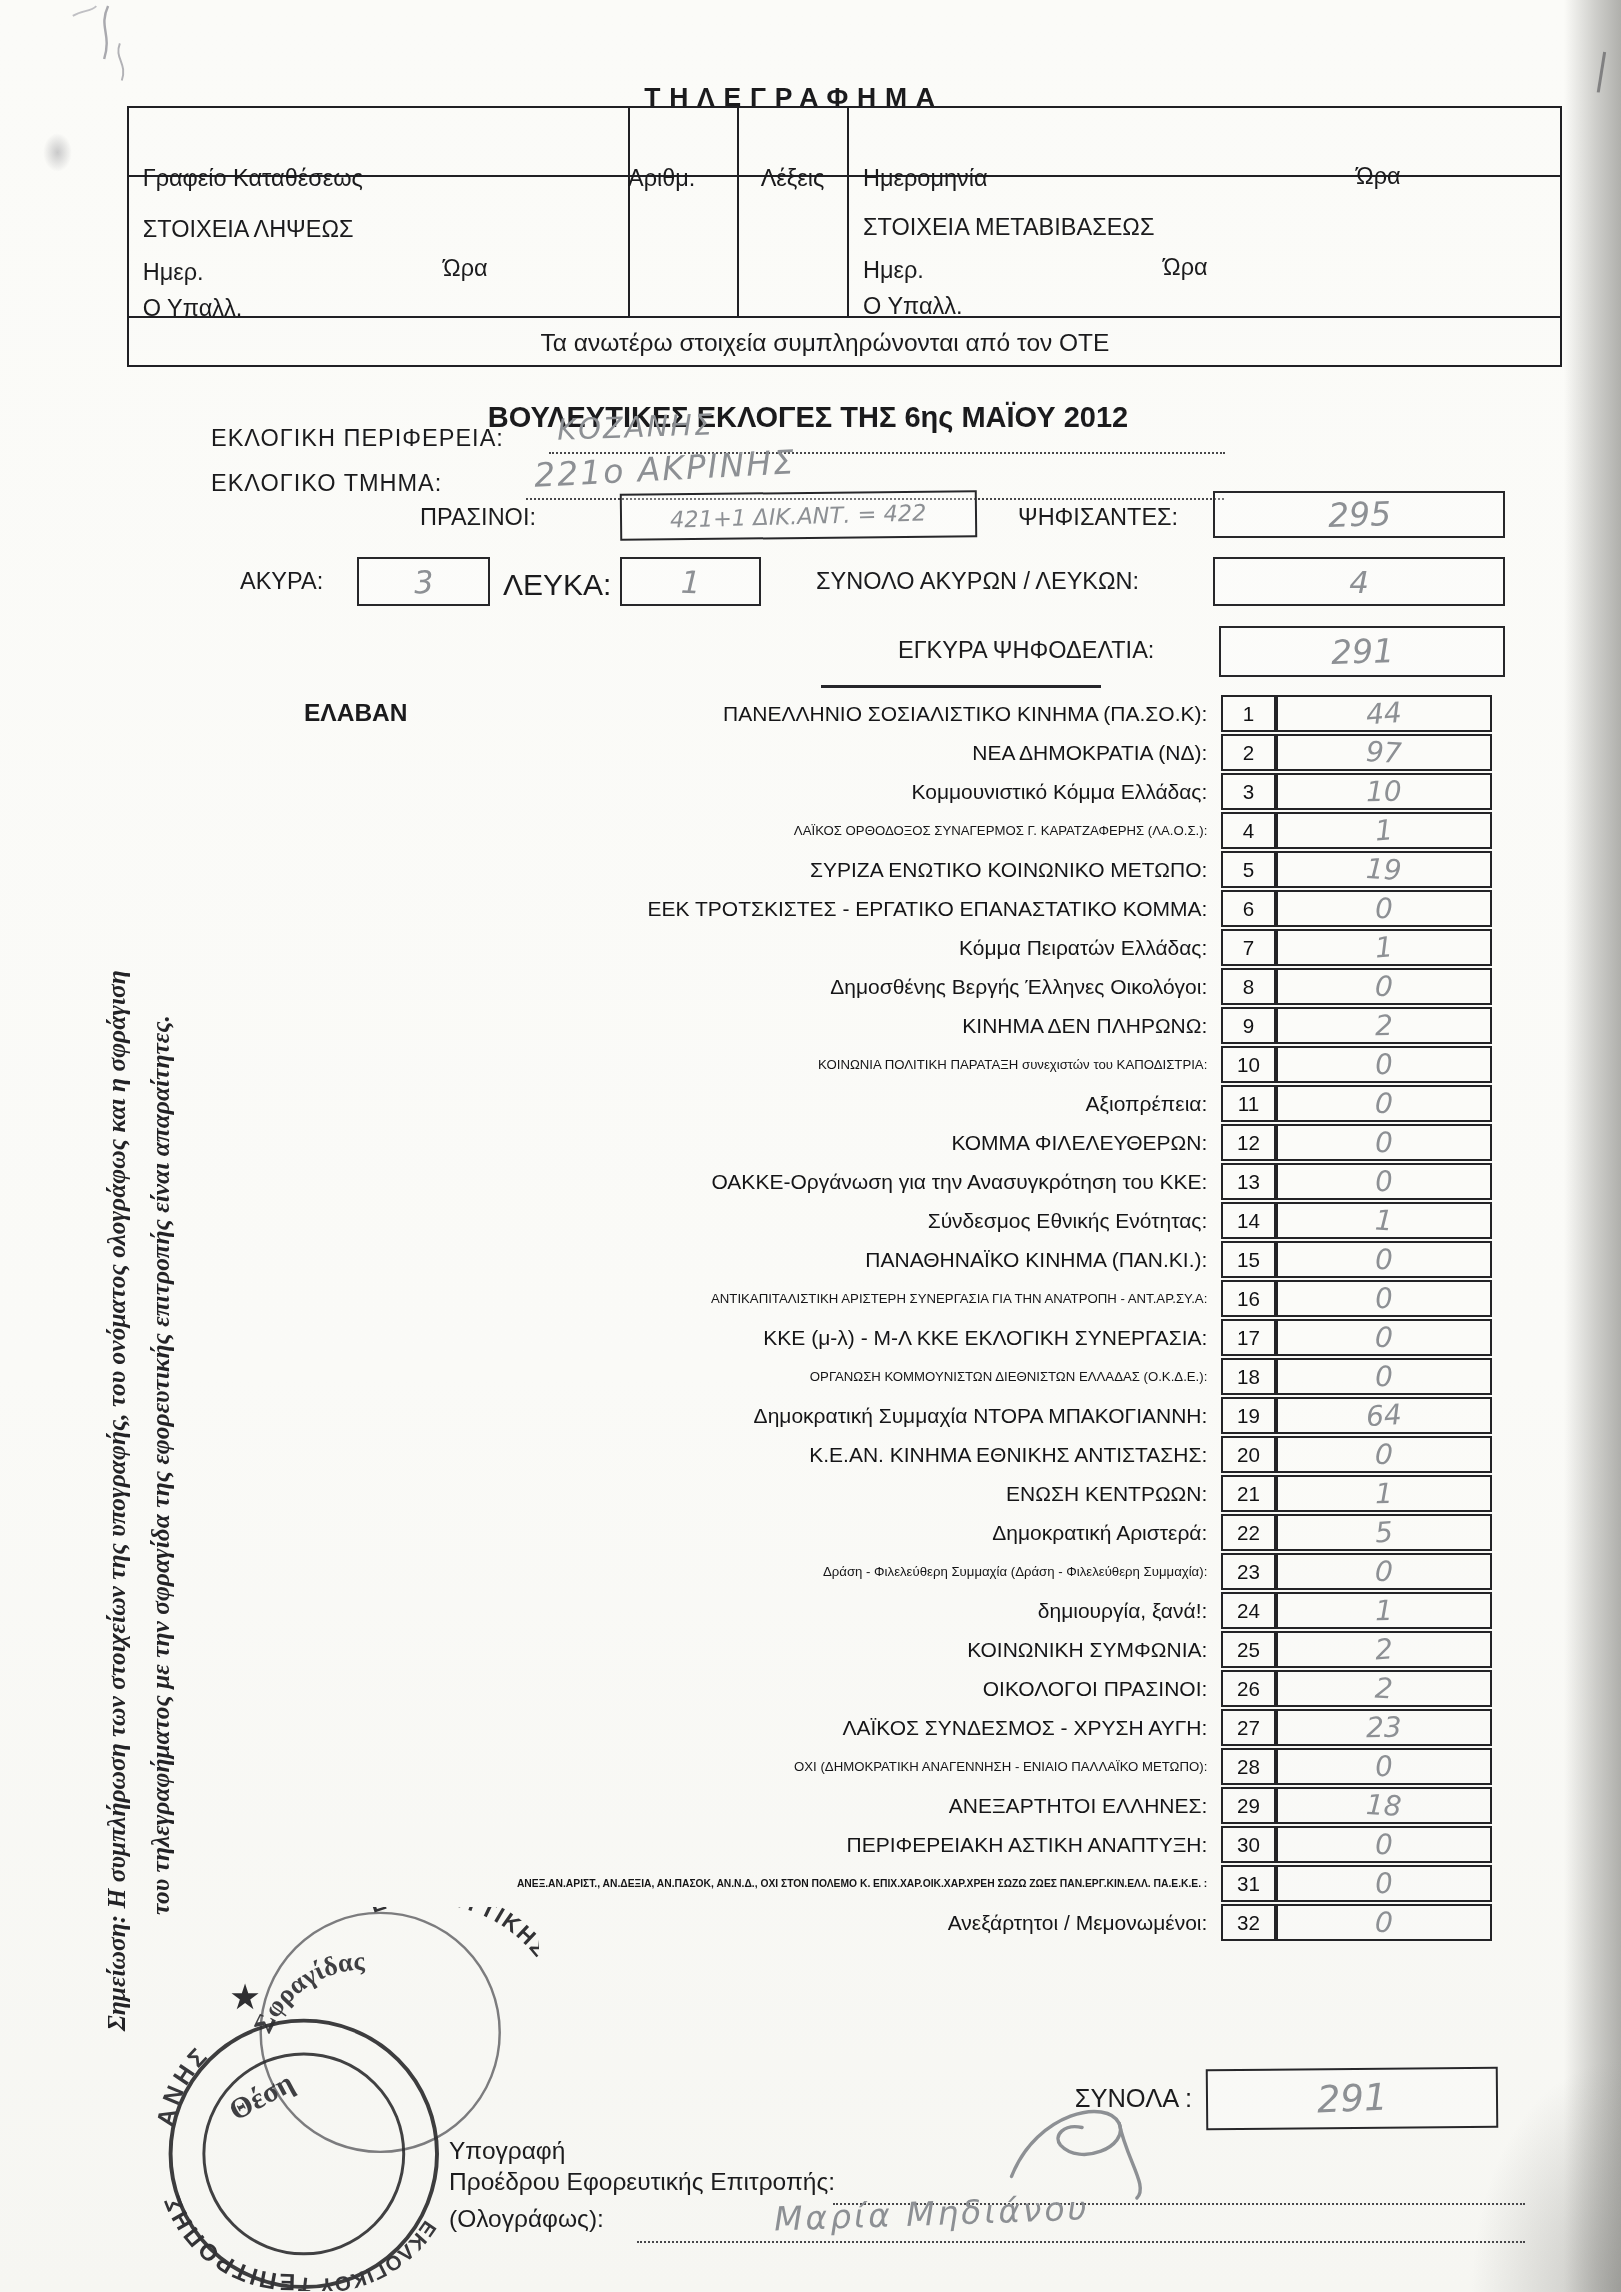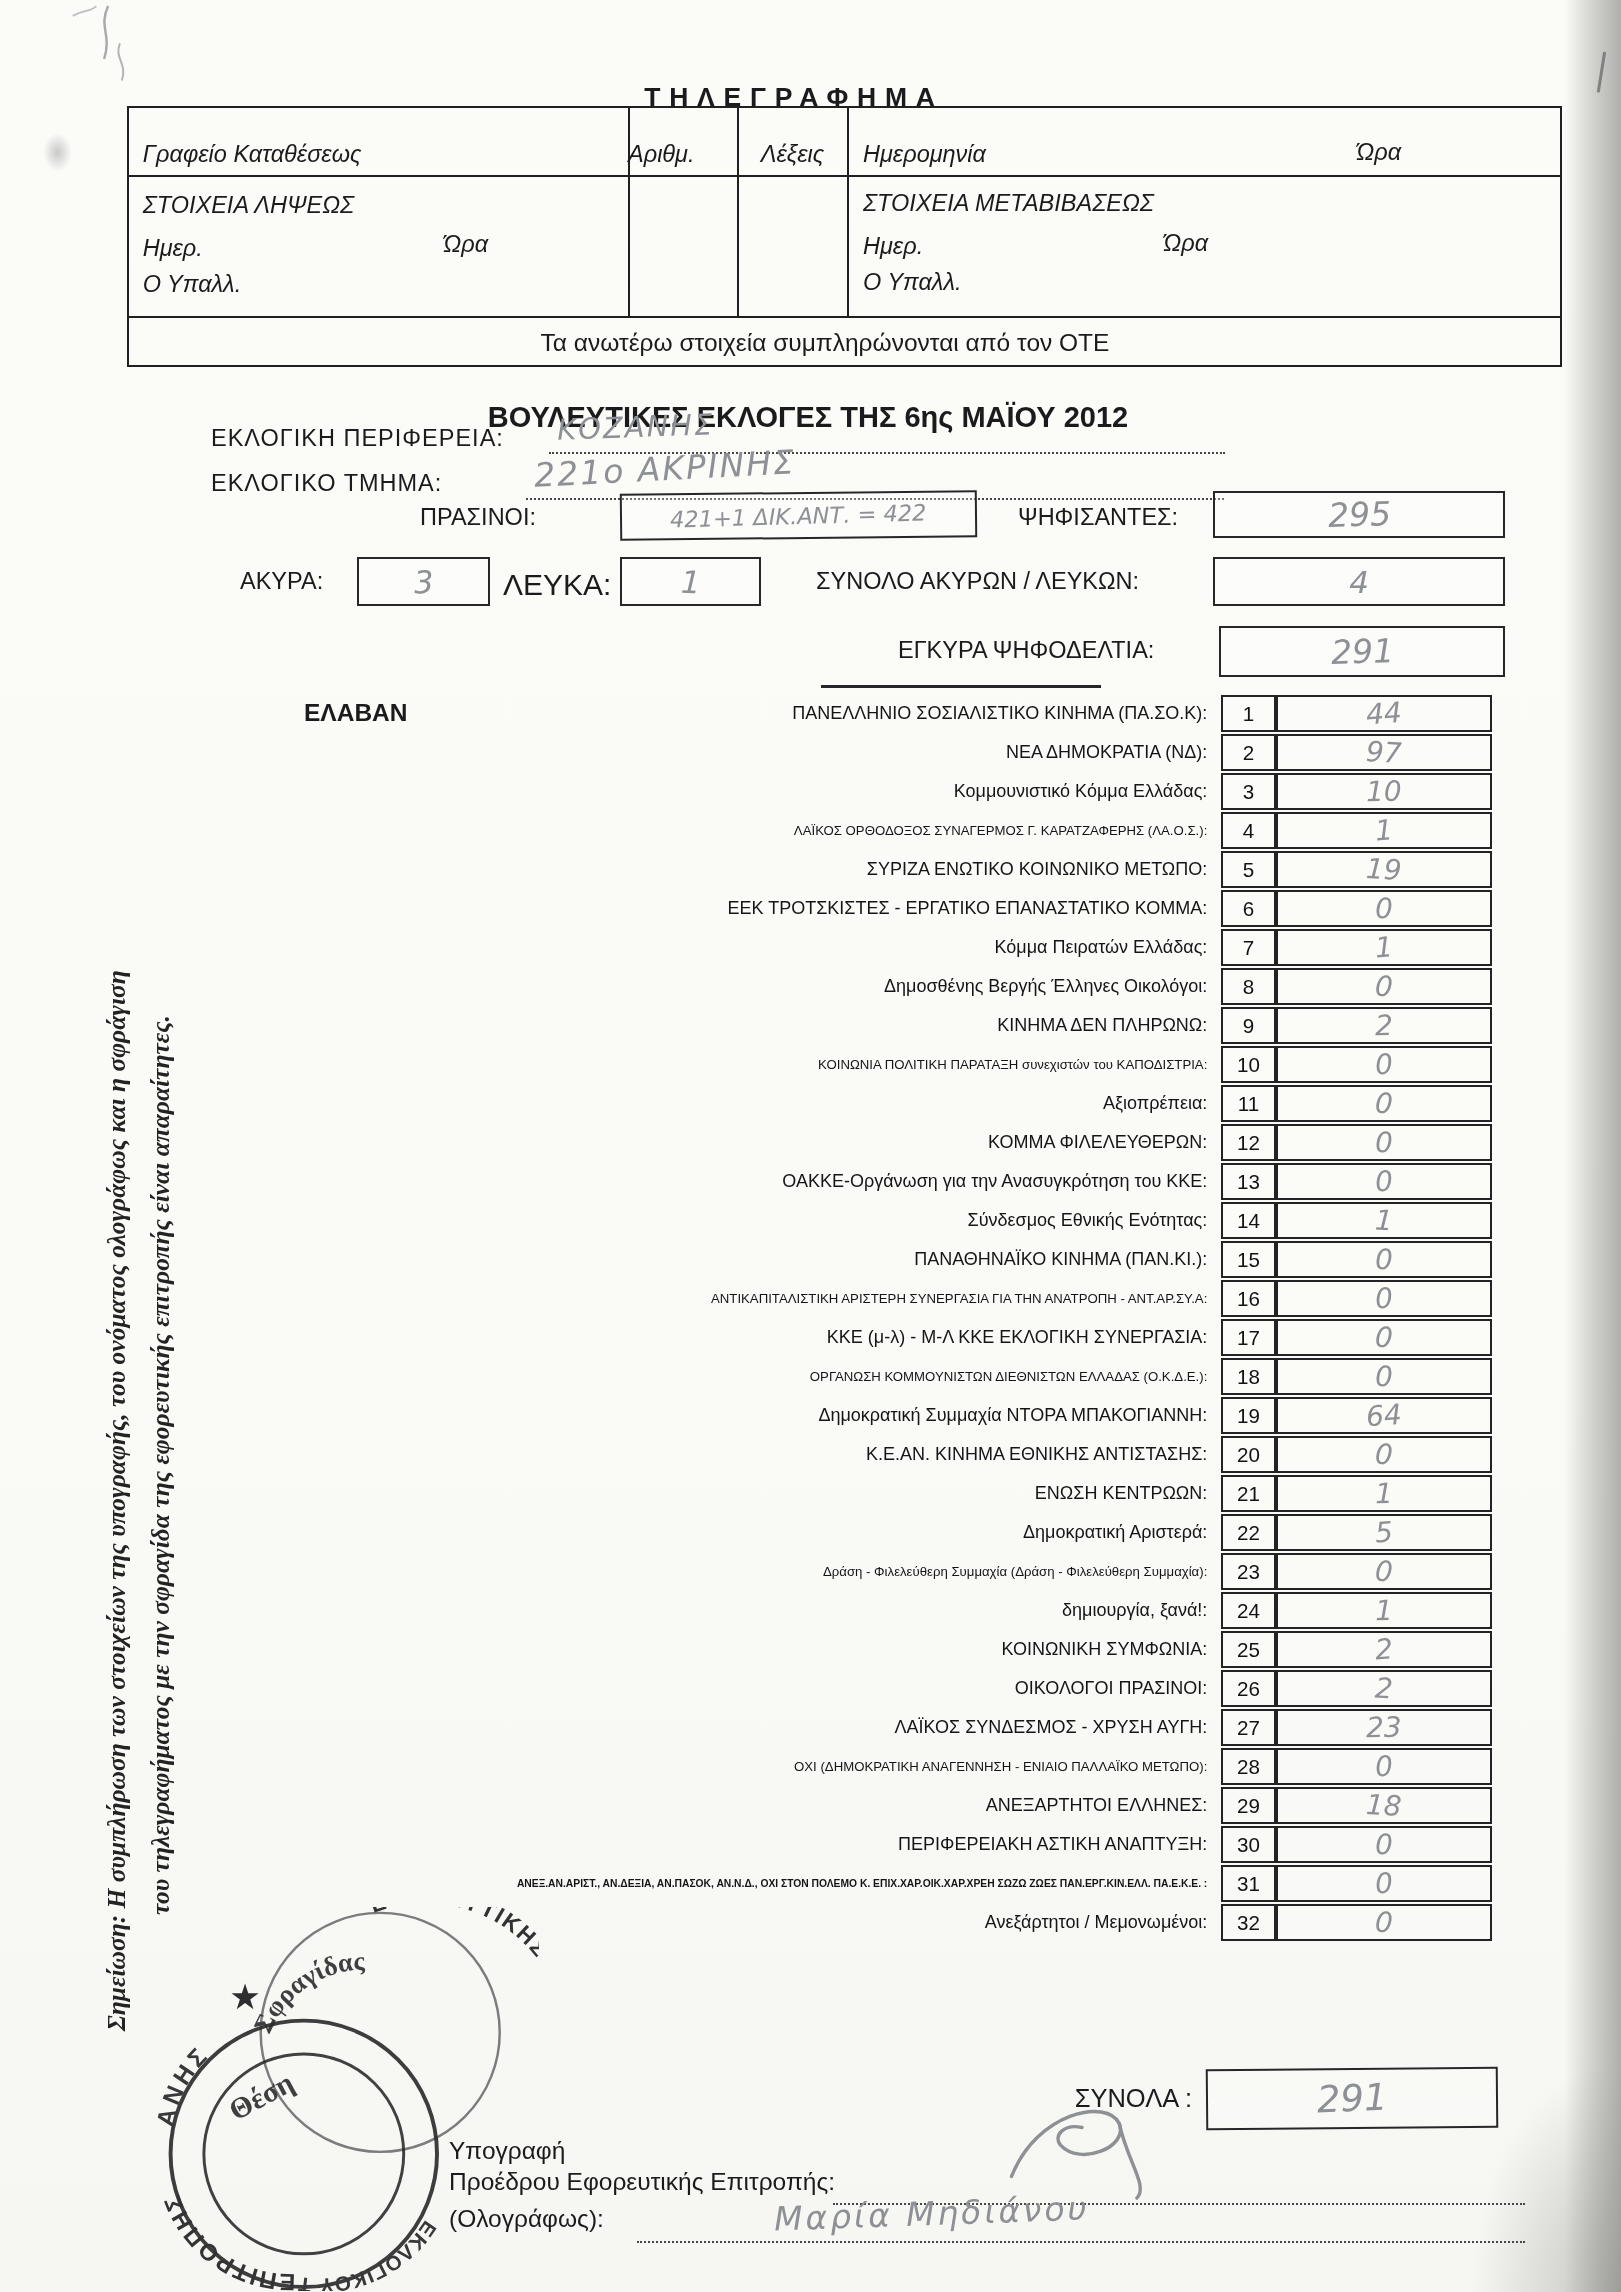--- a/index.html
+++ b/index.html
@@ -13,24 +13,24 @@
   .abs{position:absolute;}
   .lbl{color:#1b1b1d; white-space:nowrap;}
   .b{font-weight:bold;}
   .hand{font-family:"DejaVu Sans", sans-serif; font-style:italic; color:#8d9094; white-space:nowrap;}
   .box{position:absolute; border:2.9px solid #27272a; display:flex; align-items:center; justify-content:center; background:rgba(255,255,255,.25);}
   .dotted{position:absolute; border-bottom:2px dotted #47474a; height:0;}
   
   .htable{left:127px; top:106px; width:1431px; height:257px; border:2.9px solid #202024;}
   .hline{position:absolute; left:0; right:0; border-top:2.9px solid #202024;}
   .vline{position:absolute; top:0; border-left:2.9px solid #202024;}
-  .ht-lbl{position:absolute; font-size:23.5px; font-style:italic; white-space:nowrap;}
+  .ht-lbl{position:absolute; font-size:23.5px; white-space:nowrap;margin-top:24px;}
   
   .vrow{display:flex; align-items:stretch; height:37px; margin-bottom:2px;}
-  .plabel{flex:1; text-align:right; padding-right:13.7px; font-size:18px; line-height:37px; white-space:nowrap; overflow:visible; color:#151517;}
+  .plabel{flex:1; text-align:right; padding-right:13.7px; font-size:21px; line-height:37px; white-space:nowrap; overflow:visible; color:#151517;}
   .plabel.small{font-size:13.2px;}
   .plabel.tiny{font-size:10.3px; font-weight:bold;}
   .numbox{width:51px; border:2.9px solid #232326; font-size:20.6px; display:flex; align-items:center; justify-content:center; background:rgba(255,255,255,.2); color:#121214;}
   .valbox{width:212px; border:2.9px solid #232326; border-left-width:2px; display:flex; align-items:center; justify-content:center; background:rgba(255,255,255,.2);}
   .pv{font-size:28px;}
   .r0{transform:rotate(-4deg);} .r1{transform:rotate(3deg);} .r2{transform:rotate(-1deg);}
   
   .sidenote{left:95px; top:2031px; width:1413px; height:90px; transform:rotate(-90deg); transform-origin:0 0;
     font-family:"Liberation Serif", serif; font-style:italic; font-weight:bold; font-size:25.5px; color:#232326; line-height:44px; white-space:nowrap;}
   .sidenote .l2{margin-left:116px;}

